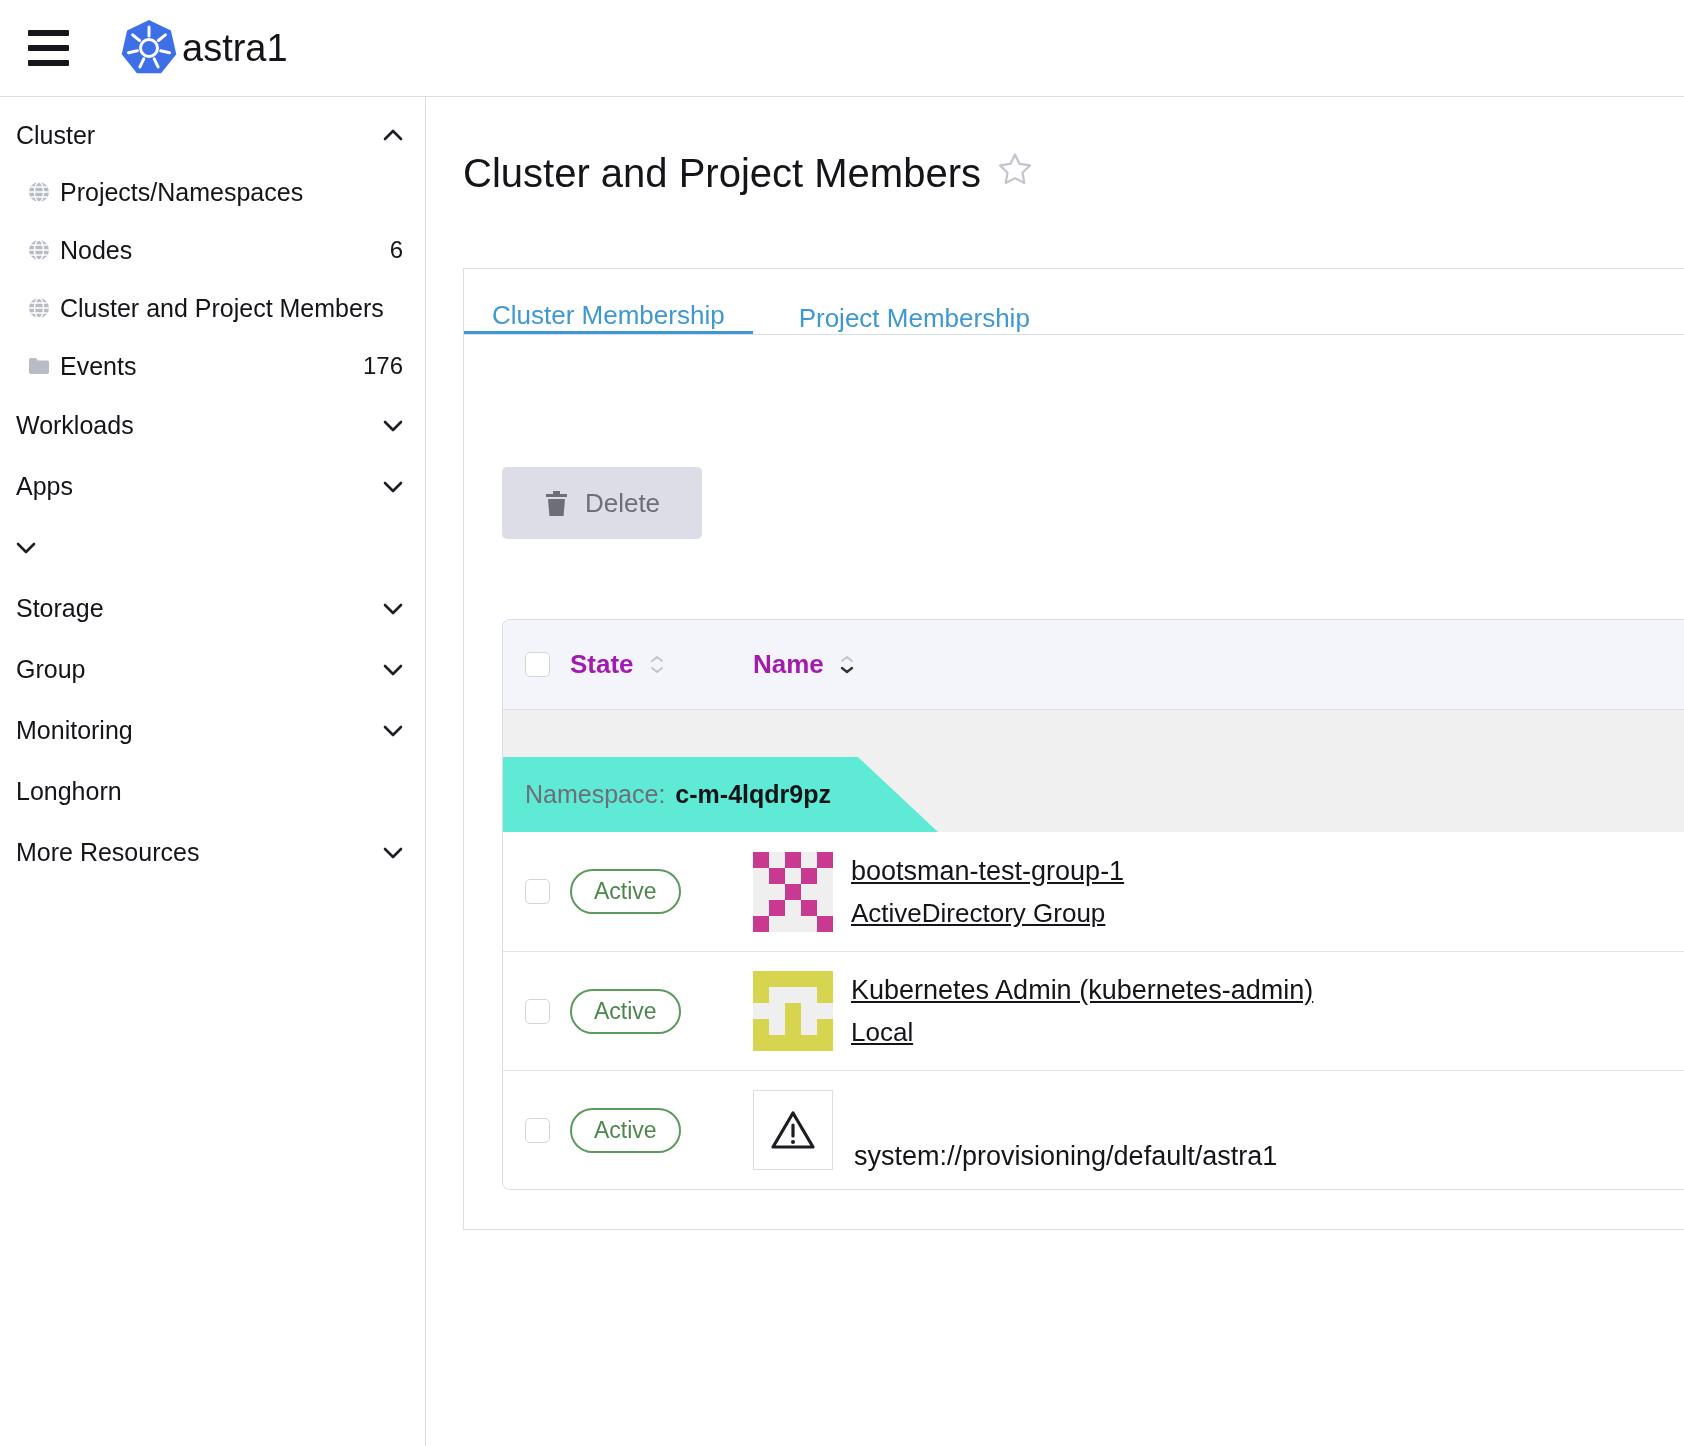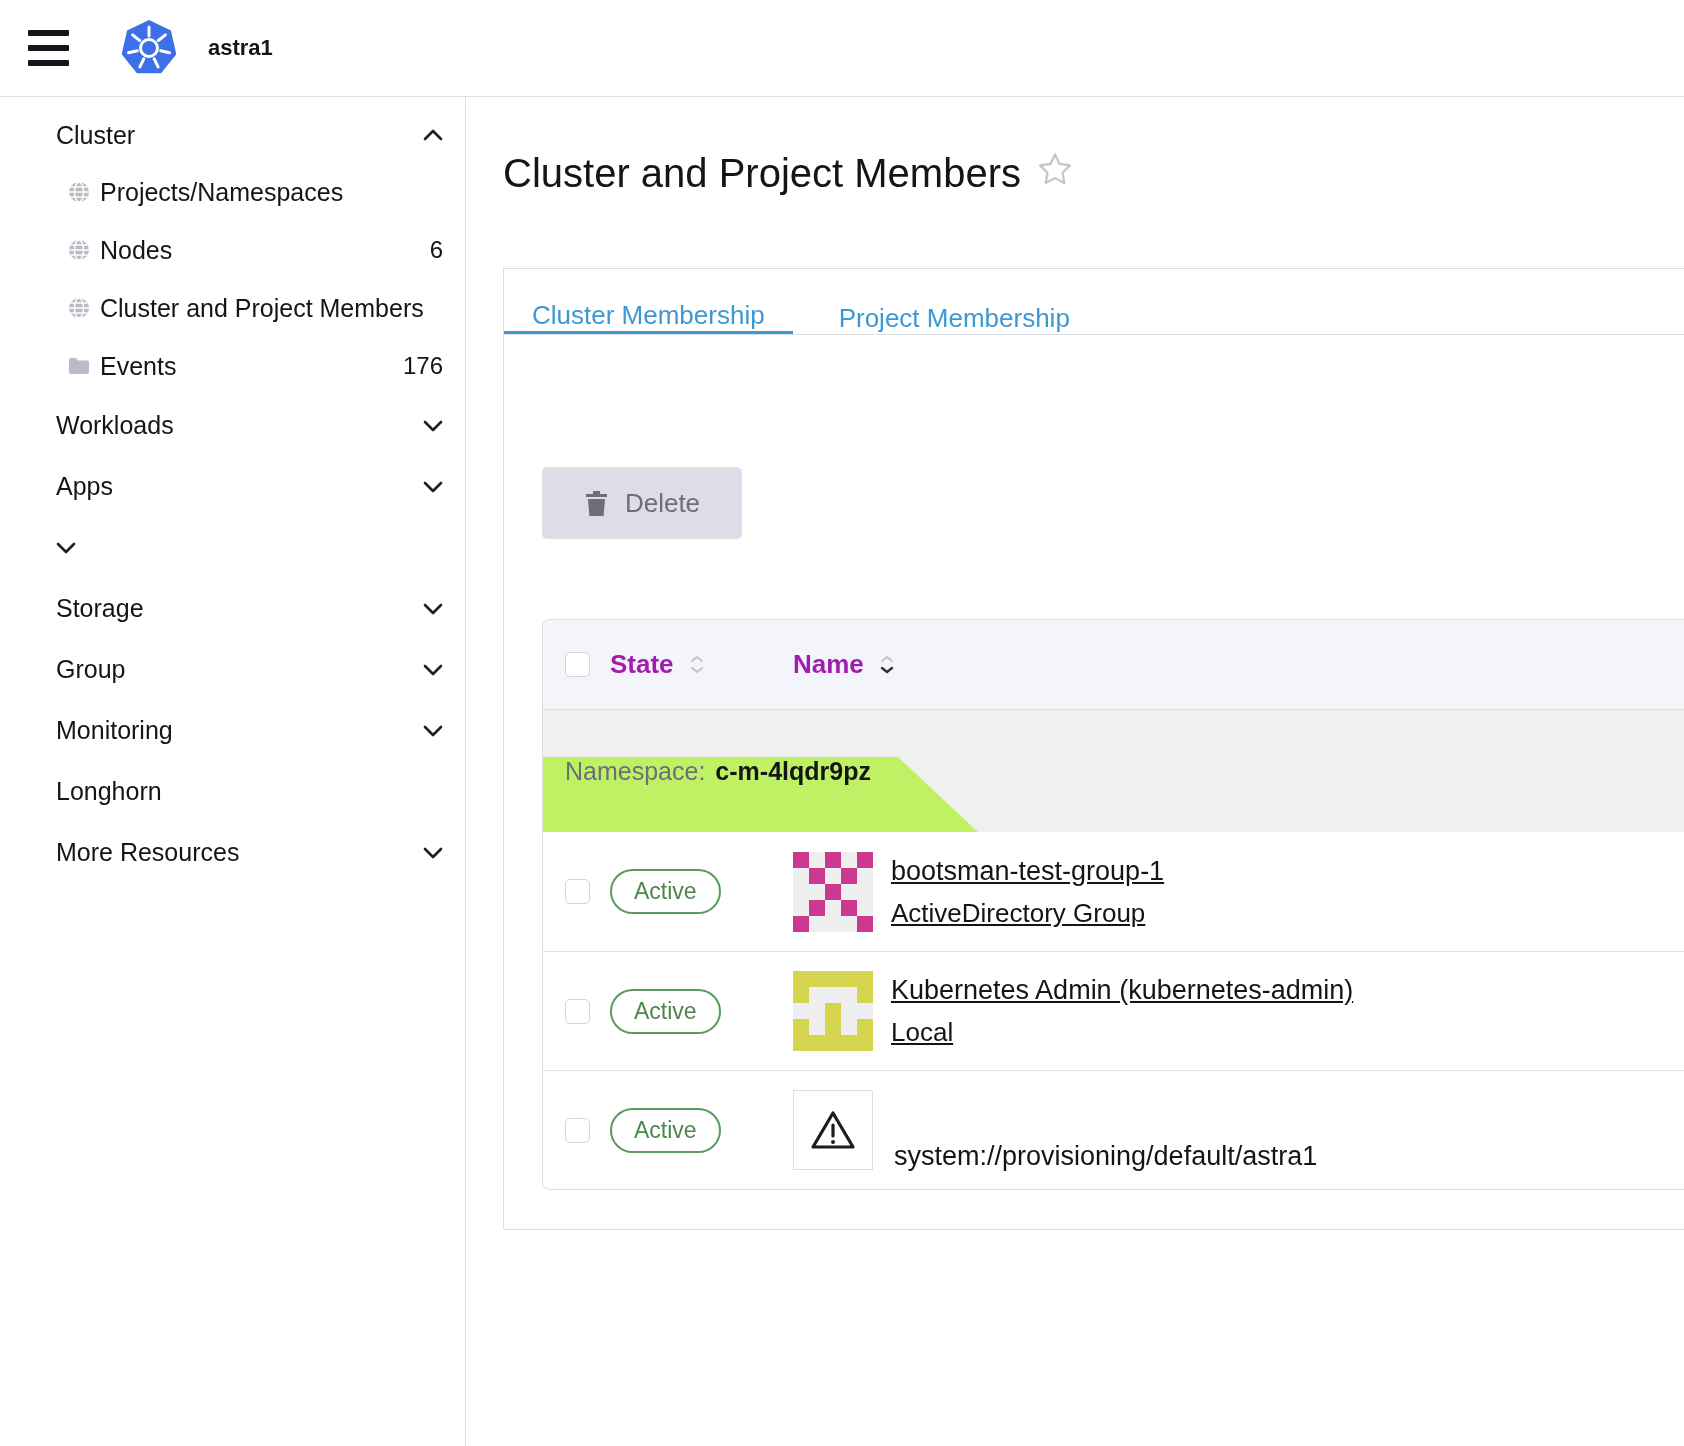--- a/index.html
+++ b/index.html
@@ -6,23 +6,23 @@
   html,body { width:1684px; height:1446px; overflow:hidden; background:#fff;
               font-family:"Liberation Sans", sans-serif; color:#141419; }
 
   
   .topbar { height:97px; display:flex; align-items:center; padding-left:28px;
             border-bottom:1px solid #dcdee7; background:#fff; }
   .hamburger { width:41px; height:36px; display:flex; flex-direction:column;
                justify-content:space-between; cursor:pointer; }
   .hamburger span { display:block; height:6px; background:#16161c; border-radius:1px; }
   .k8s-logo { margin-left:51px; width:58px; height:58px; }
-  .cluster-title { margin-left:30px; font-size:22px; font-weight:700; color:#141419; }
-
-  .layout { display:flex; height:1349px;padding-left:40px; }
+  .cluster-title { margin-left:4px; font-size:38px; font-weight:400; color:#141419; }
+
+  .layout { display:flex; height:1349px; }
 
   
   .sidebar { width:426px; border-right:1px solid #dcdee7; padding-top:10px; flex:none; }
   .side-section-header { height:56px; display:flex; align-items:center;
       padding:0 22px 0 16px; font-size:25px; cursor:pointer; }
   .side-section-header .lbl { flex:1; }
   .side-child { height:58px; display:flex; align-items:center; padding-left:28px;
       font-size:25px; cursor:pointer; }
   .side-child .ic { width:22px; height:22px; margin-right:10px; display:flex; align-items:center; }
   .side-child .count { margin-left:auto; padding-right:22px; font-size:24px; }
@@ -59,23 +59,23 @@
   .col-check { width:67px; padding-left:22px; flex:none; }
   .col-state { width:183px; flex:none; display:flex; align-items:center; }
   .col-name  { flex:1; display:flex; align-items:center; min-width:0; }
   .th { font-size:26px; font-weight:600; color:#a21caf; display:flex; align-items:center; gap:16px; }
   .sorter { display:flex; flex-direction:column; gap:3px; }
 
   .cb { width:25px; height:25px; background:#fff; border:1px solid #d3d5de; border-radius:5px;
         cursor:pointer; }
 
   .group-band { height:122px; background:#f0f0f1; position:relative; }
-  .group-tab { position:absolute; left:0; bottom:0; height:75px; width:435px; background:#bef264;
+  .group-tab { position:absolute; left:0; bottom:0; height:75px; width:435px; background:#5eead4;
       clip-path:polygon(0 0, 355px 0, 435px 100%, 0 100%);
-      display:flex; align-items:flex-start; padding-left:22px; font-size:25px; }
+      display:flex; align-items:center; padding-left:22px; font-size:25px; }
   .group-tab .glabel { color:#6e6e78; margin-right:10px; }
   .group-tab .gvalue { color:#141419; font-weight:600; }
 
   .trow { height:119px; display:flex; align-items:center; background:#fff; }
   .trow + .trow { border-top:1px solid #e2e3e8; }
 
   .badge { display:inline-flex; align-items:center; justify-content:center;
       padding:7px 22px; border:2px solid #5d9a5d; border-radius:26px; color:#4d864d;
       font-size:23px; background:#fff; }
 

